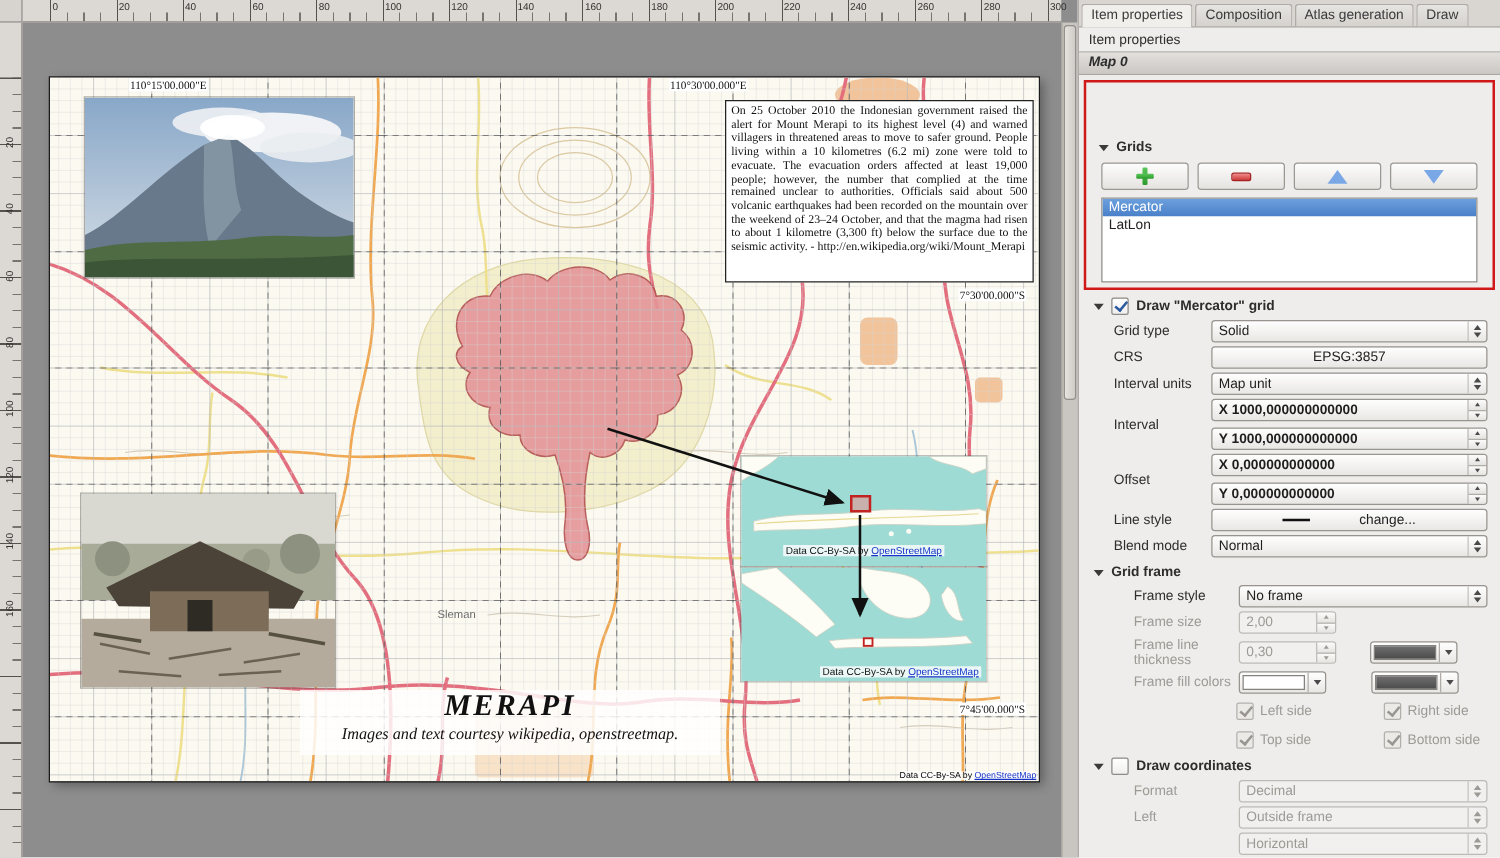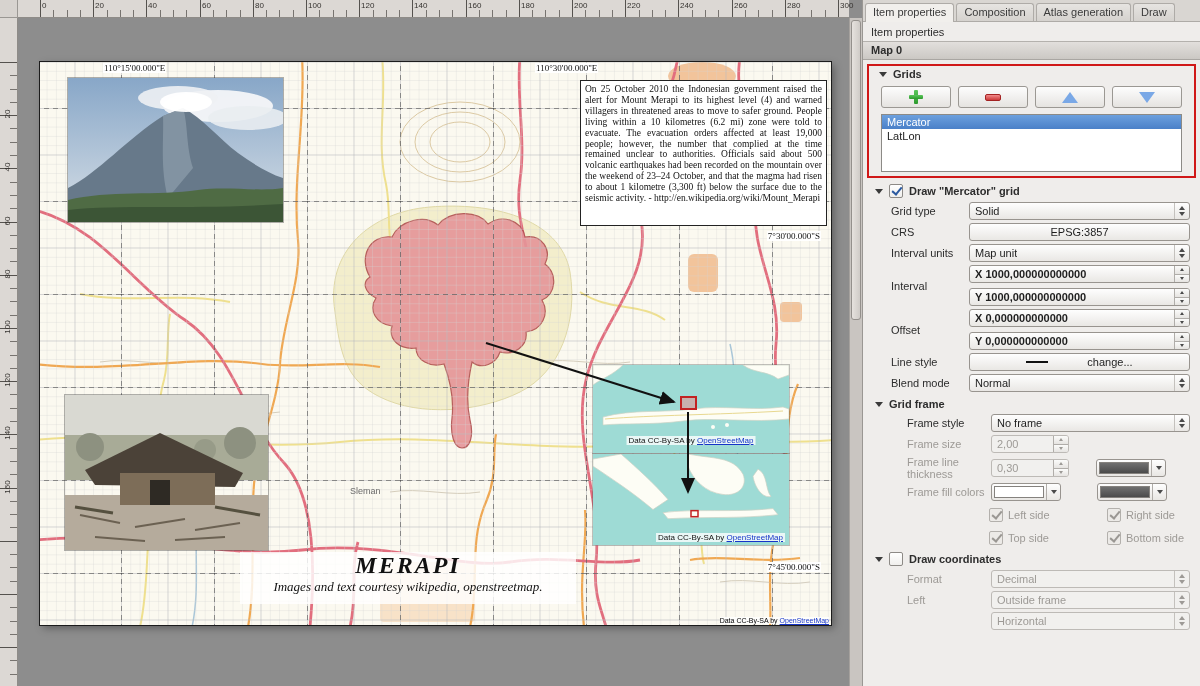--- a/index.html
+++ b/index.html
@@ -58,36 +58,36 @@
   .map-subtitle { font:italic 13px "Liberation Serif",serif; color:#111; }
   .map-attr { position:absolute; right:2px; bottom:1px; font:7px "Liberation Sans",sans-serif; background:rgba(255,255,255,.8); z-index:4; white-space:nowrap; }
   .placename { position:absolute; left:310px; top:424px; font:9px "Liberation Sans",sans-serif; color:#6b6b6b; z-index:2; }
 
   
   .panel { position:absolute; left:862px; top:0; width:338px; height:686px; background:#efedeb; border-left:1px solid #9a9793; display:flex; flex-direction:column; overflow:hidden; }
   .tabbar { display:flex; align-items:flex-end; background:#d9d6d2; border-bottom:1px solid #aeaba7; height:22px; padding:2px 0 0 2px; flex:none; }
   .tab { font-size:11px; color:#3a3a3a; padding:2px 7px 3px; background:linear-gradient(#e6e4e1,#d5d2ce); border:1px solid #aeaba7; border-bottom:none; border-radius:3px 3px 0 0; margin-right:2px; white-space:nowrap; }
   .tab.active { background:#f1efec; position:relative; top:1px; padding-bottom:4px; }
   .panel-heading { font-size:11px; color:#2d2d2d; padding:4px 8px 3px; flex:none; }
-  .map0-bar { font-size:11px; font-weight:bold; color:#2d2d2d; padding:2px 8px 3px; background:linear-gradient(#e2dfdc,#cbc8c4); border-top:1px solid #b4b1ad; border-bottom:1px solid #a9a6a2; flex:none; }
+  .map0-bar { font-size:11px; font-weight:bold; color:#2d2d2d; padding:2px 8px 3px; background:linear-gradient(#e2dfdc,#cbc8c4); border-top:1px solid #b4b1ad; border-bottom:1px solid #a9a6a2; flex:none;font-style:italic; }
   .panel-body { flex:1; overflow:hidden; padding-top:2px; }
 
   .grids-group { position:relative; margin:2px 4px 4px; padding:2px 8px 6px; }
   .annotation { position:absolute; inset:0; border:2px solid #d01818; pointer-events:none; z-index:9; }
-  .group-hdr { display:flex; align-items:center; gap:6px; padding:2px 0 4px 4px; }
+  .group-hdr { display:flex; align-items:center; gap:6px; padding:2px 0 4px 4px;margin-top:44px; }
   .bhdr { font-weight:bold; font-size:11px; color:#2d2d2d; }
   .grid-btns { display:flex; justify-content:space-between; padding:2px 6px 4px; }
   .gbtn { width:70px; height:22px; display:flex; align-items:center; justify-content:center; background:linear-gradient(#fdfdfd,#e5e3e0); border:1px solid #9b9893; border-radius:3px; }
   .ico-plus { position:relative; width:14px; height:14px; }
   .ico-plus::before { content:""; position:absolute; left:5px; top:0; width:4px; height:14px; background:linear-gradient(#5cc75c,#2c9a2c); border-radius:1px; }
   .ico-plus::after { content:""; position:absolute; top:5px; left:0; width:14px; height:4px; background:linear-gradient(#5cc75c,#2c9a2c); border-radius:1px; }
   .ico-minus { width:16px; height:7px; background:linear-gradient(#f28a8a,#cc3a3a); border:1px solid #a32222; border-radius:2px; }
   .ico-up { width:0; height:0; border-left:8px solid transparent; border-right:8px solid transparent; border-bottom:11px solid #7aa8e6; }
   .ico-down { width:0; height:0; border-left:8px solid transparent; border-right:8px solid transparent; border-top:11px solid #7aa8e6; }
-  .grid-list { margin:2px 6px 0; height:58px; background:#fff; border:1px solid #8c8a86; overflow:hidden; }
+  .grid-list { margin:2px 6px 0; height:68px; background:#fff; border:1px solid #8c8a86; overflow:hidden; }
   .li { font-size:11px; padding:1px 5px; color:#222; }
   .li.selected { background:linear-gradient(#6ca0de,#4a80c8); color:#fff; }
 
   .hdr-row { display:flex; align-items:center; gap:6px; margin:6px 8px 4px 12px; }
   .prow { display:flex; align-items:center; margin:3px 10px 3px 10px; }
   .plabel { flex:0 0 96px; font-size:11px; color:#2d2d2d; padding-left:18px; }
   .plabel2 { flex:0 0 118px; font-size:11px; color:#2d2d2d; padding-left:34px; }
   .dis { color:#9d9a96 !important; }
   .exp { width:0; height:0; border-left:4px solid transparent; border-right:4px solid transparent; border-top:5px solid #3a3a3a; display:inline-block; flex:none; }
 

